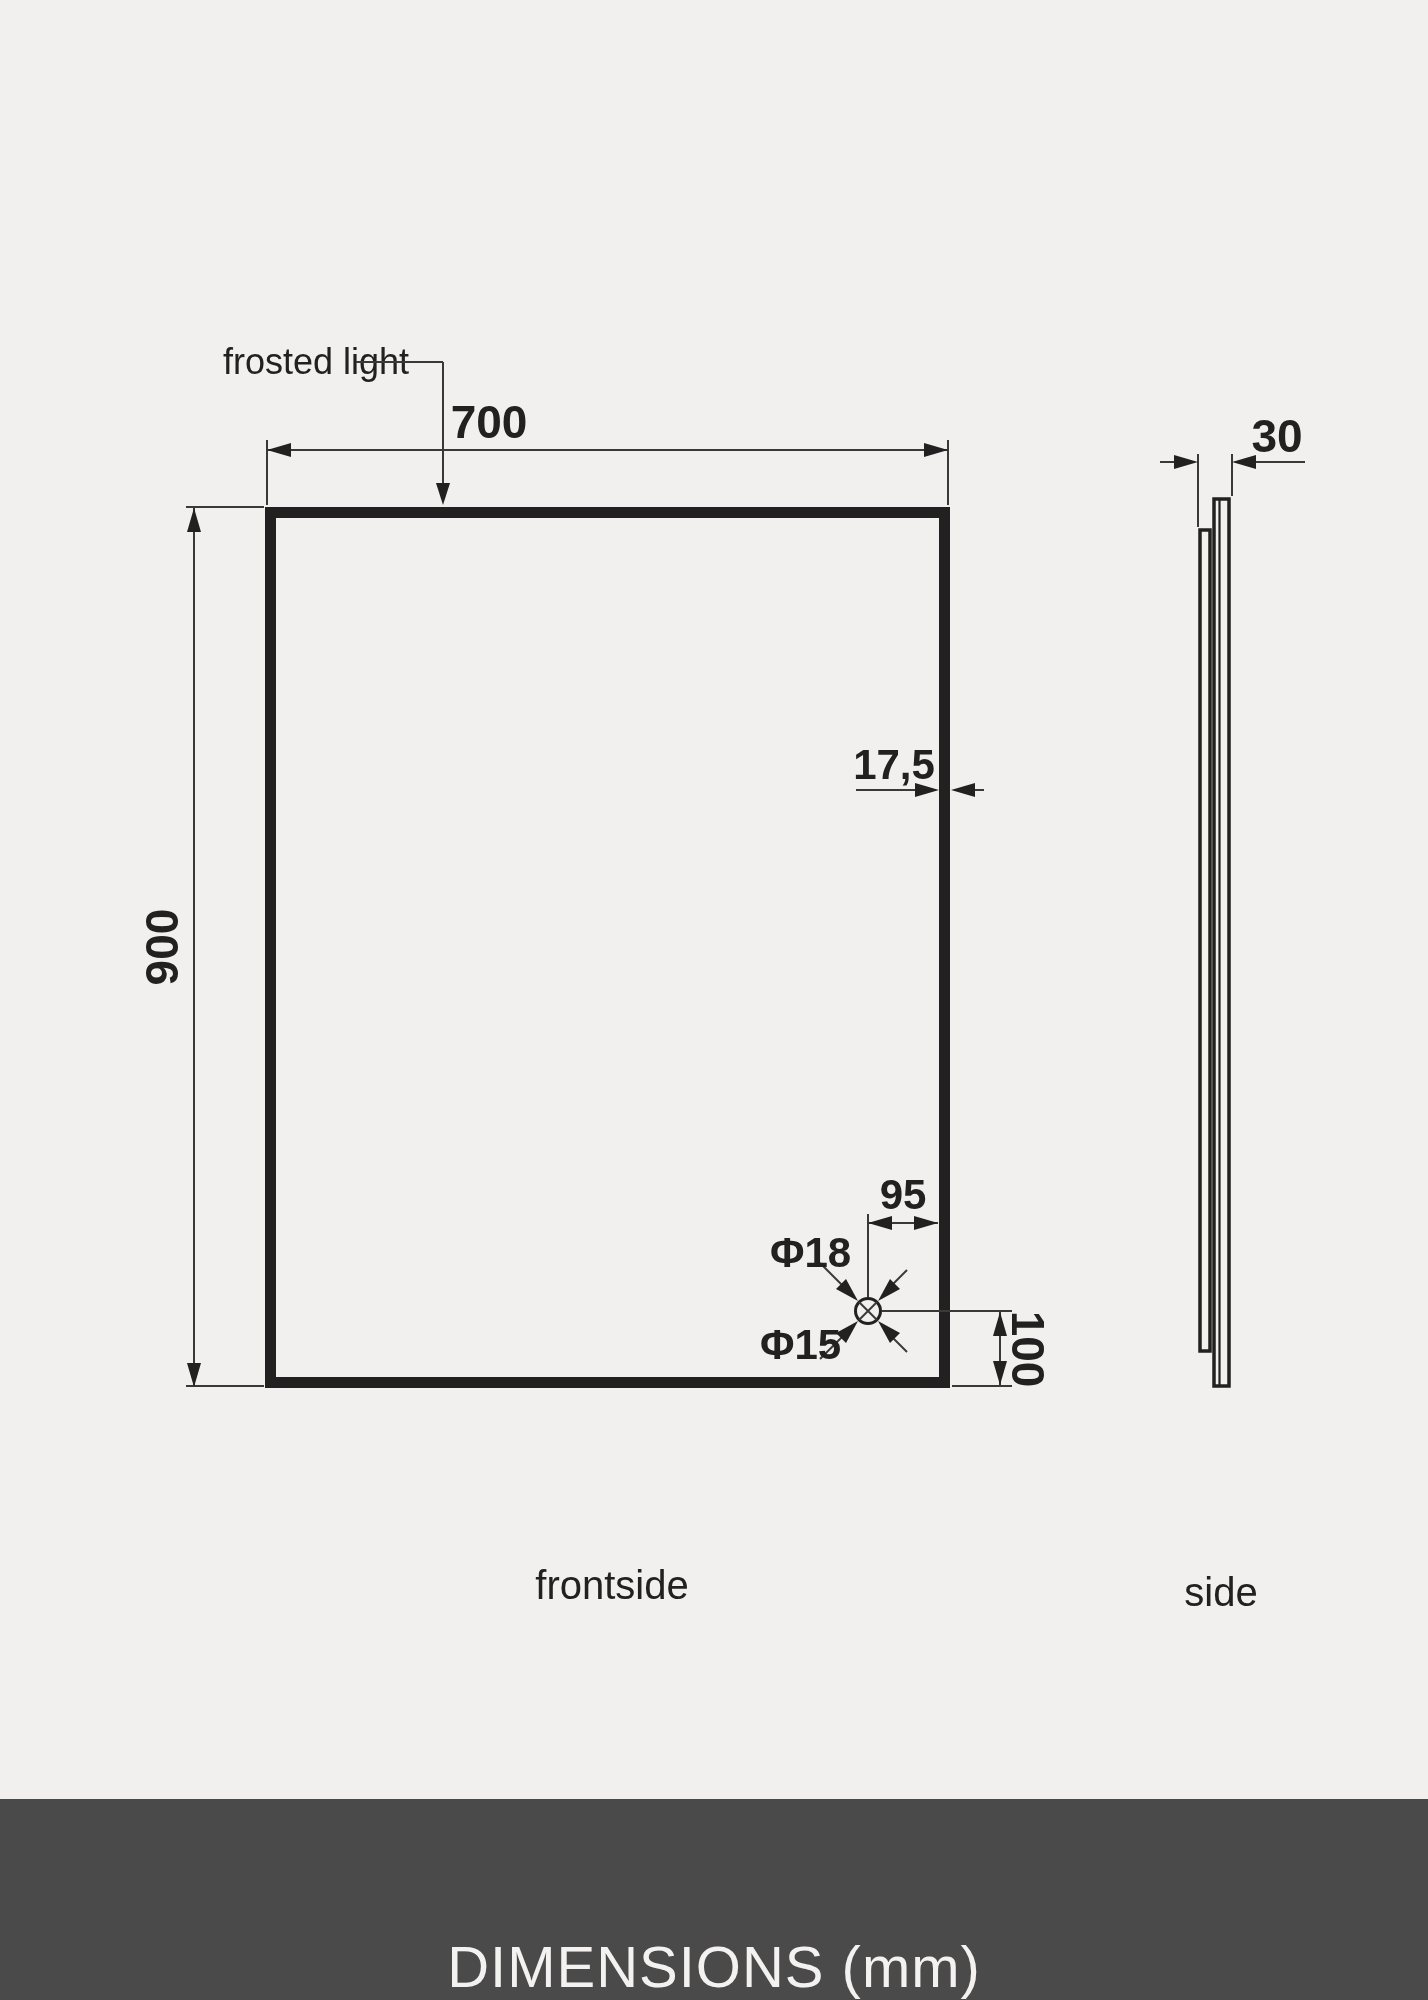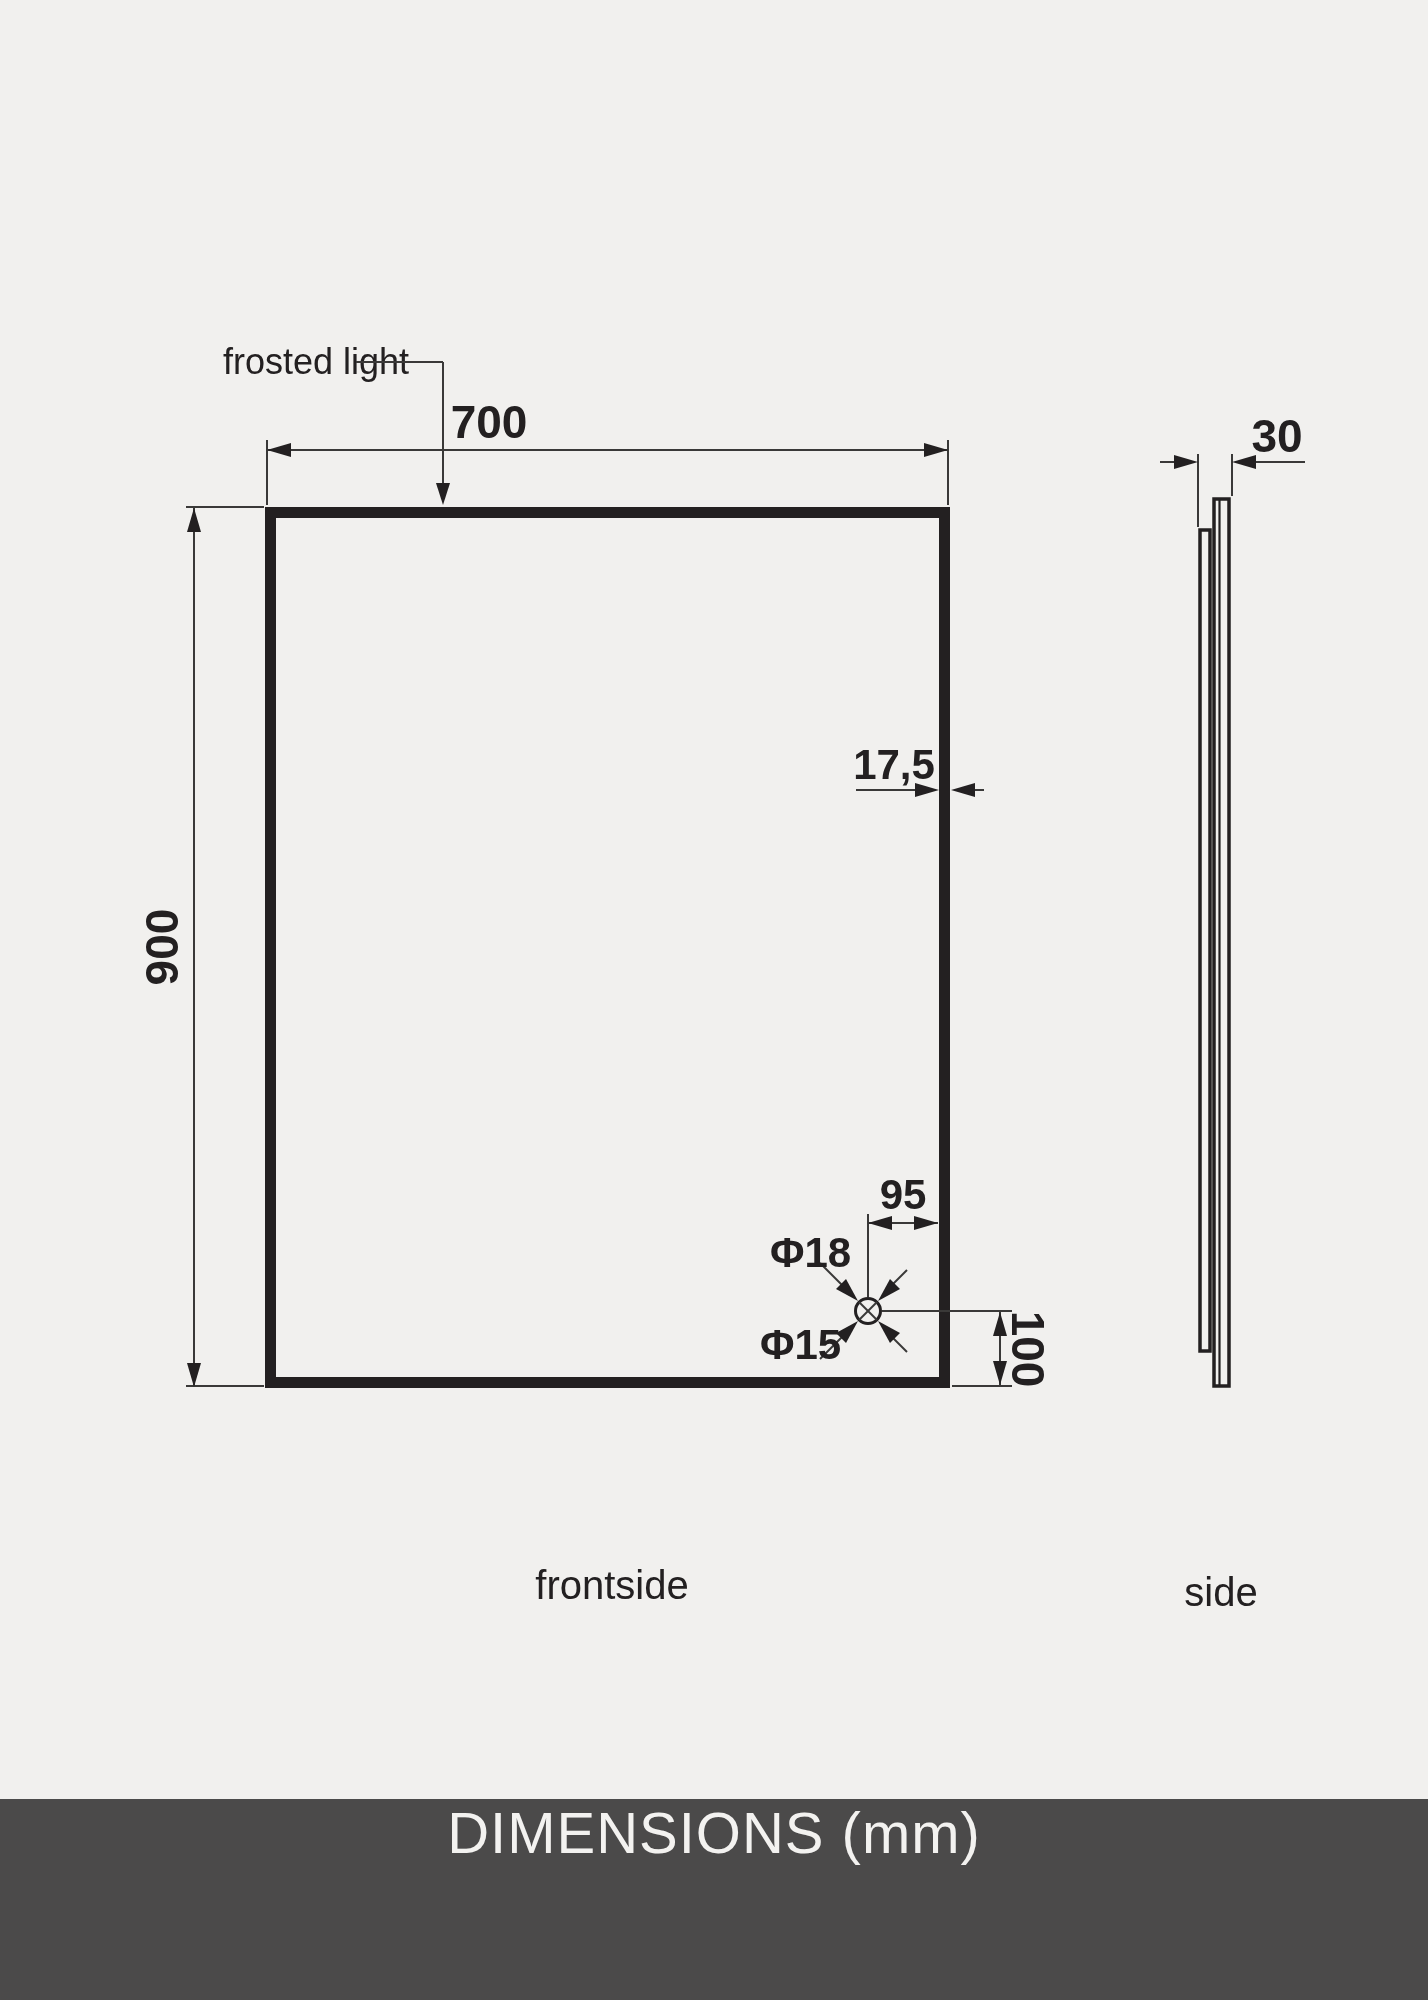--- a/index.html
+++ b/index.html
@@ -7,21 +7,21 @@
     width: 1428px; height: 2000px;
     background: #f1f0ee;
     font-family: "Liberation Sans", sans-serif;
     overflow: hidden;
   }
   #stage { position: relative; width: 1428px; height: 2000px; background: #f1f0ee; }
   #drawing { position: absolute; left: 0; top: 0; }
   #footer {
     position: absolute; left: 0; top: 1799px; width: 1428px; height: 201px;
     background: #4b4a4a;
-    display: flex; align-items: flex-start; justify-content: center;
+    display: flex; align-items: flex-end; justify-content: center;
   }
   #footer .footer-title {
     color: #f3f2f0;
     font-size: 58px;
     font-weight: 500;
     letter-spacing: 1px;
   }
   text {
     fill: #232021;
     font-family: "Liberation Sans", sans-serif;

